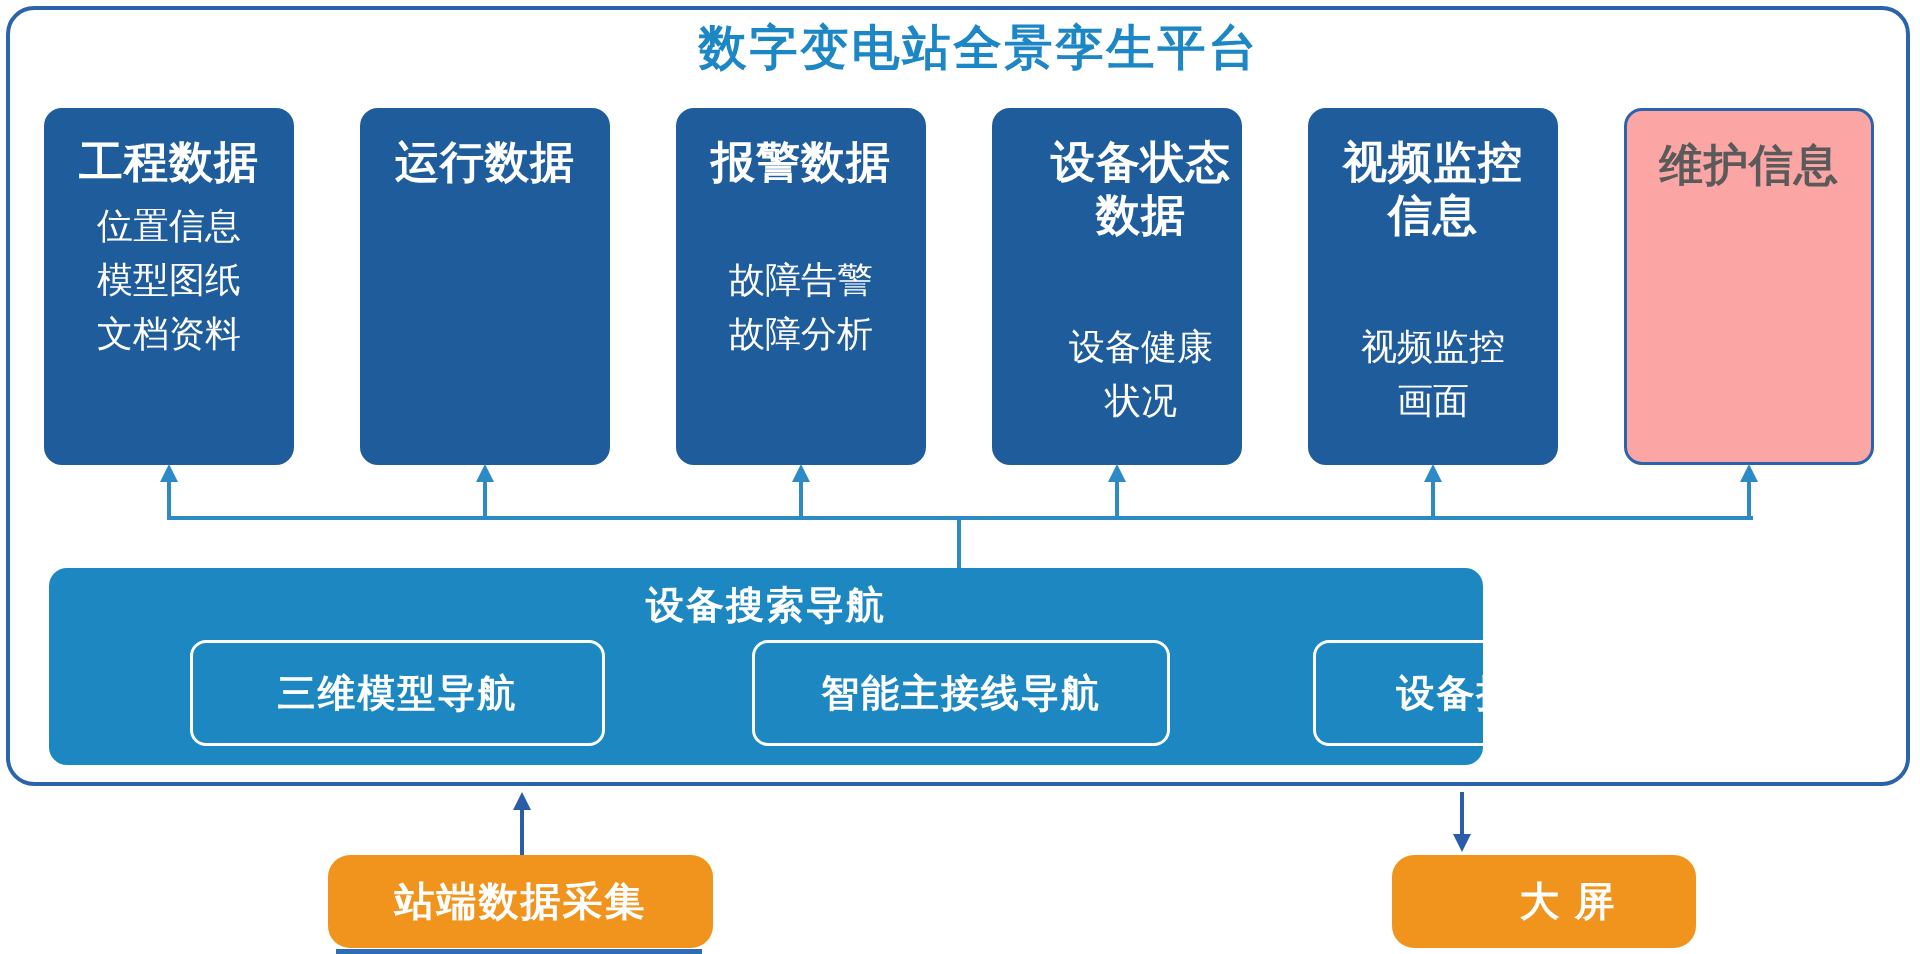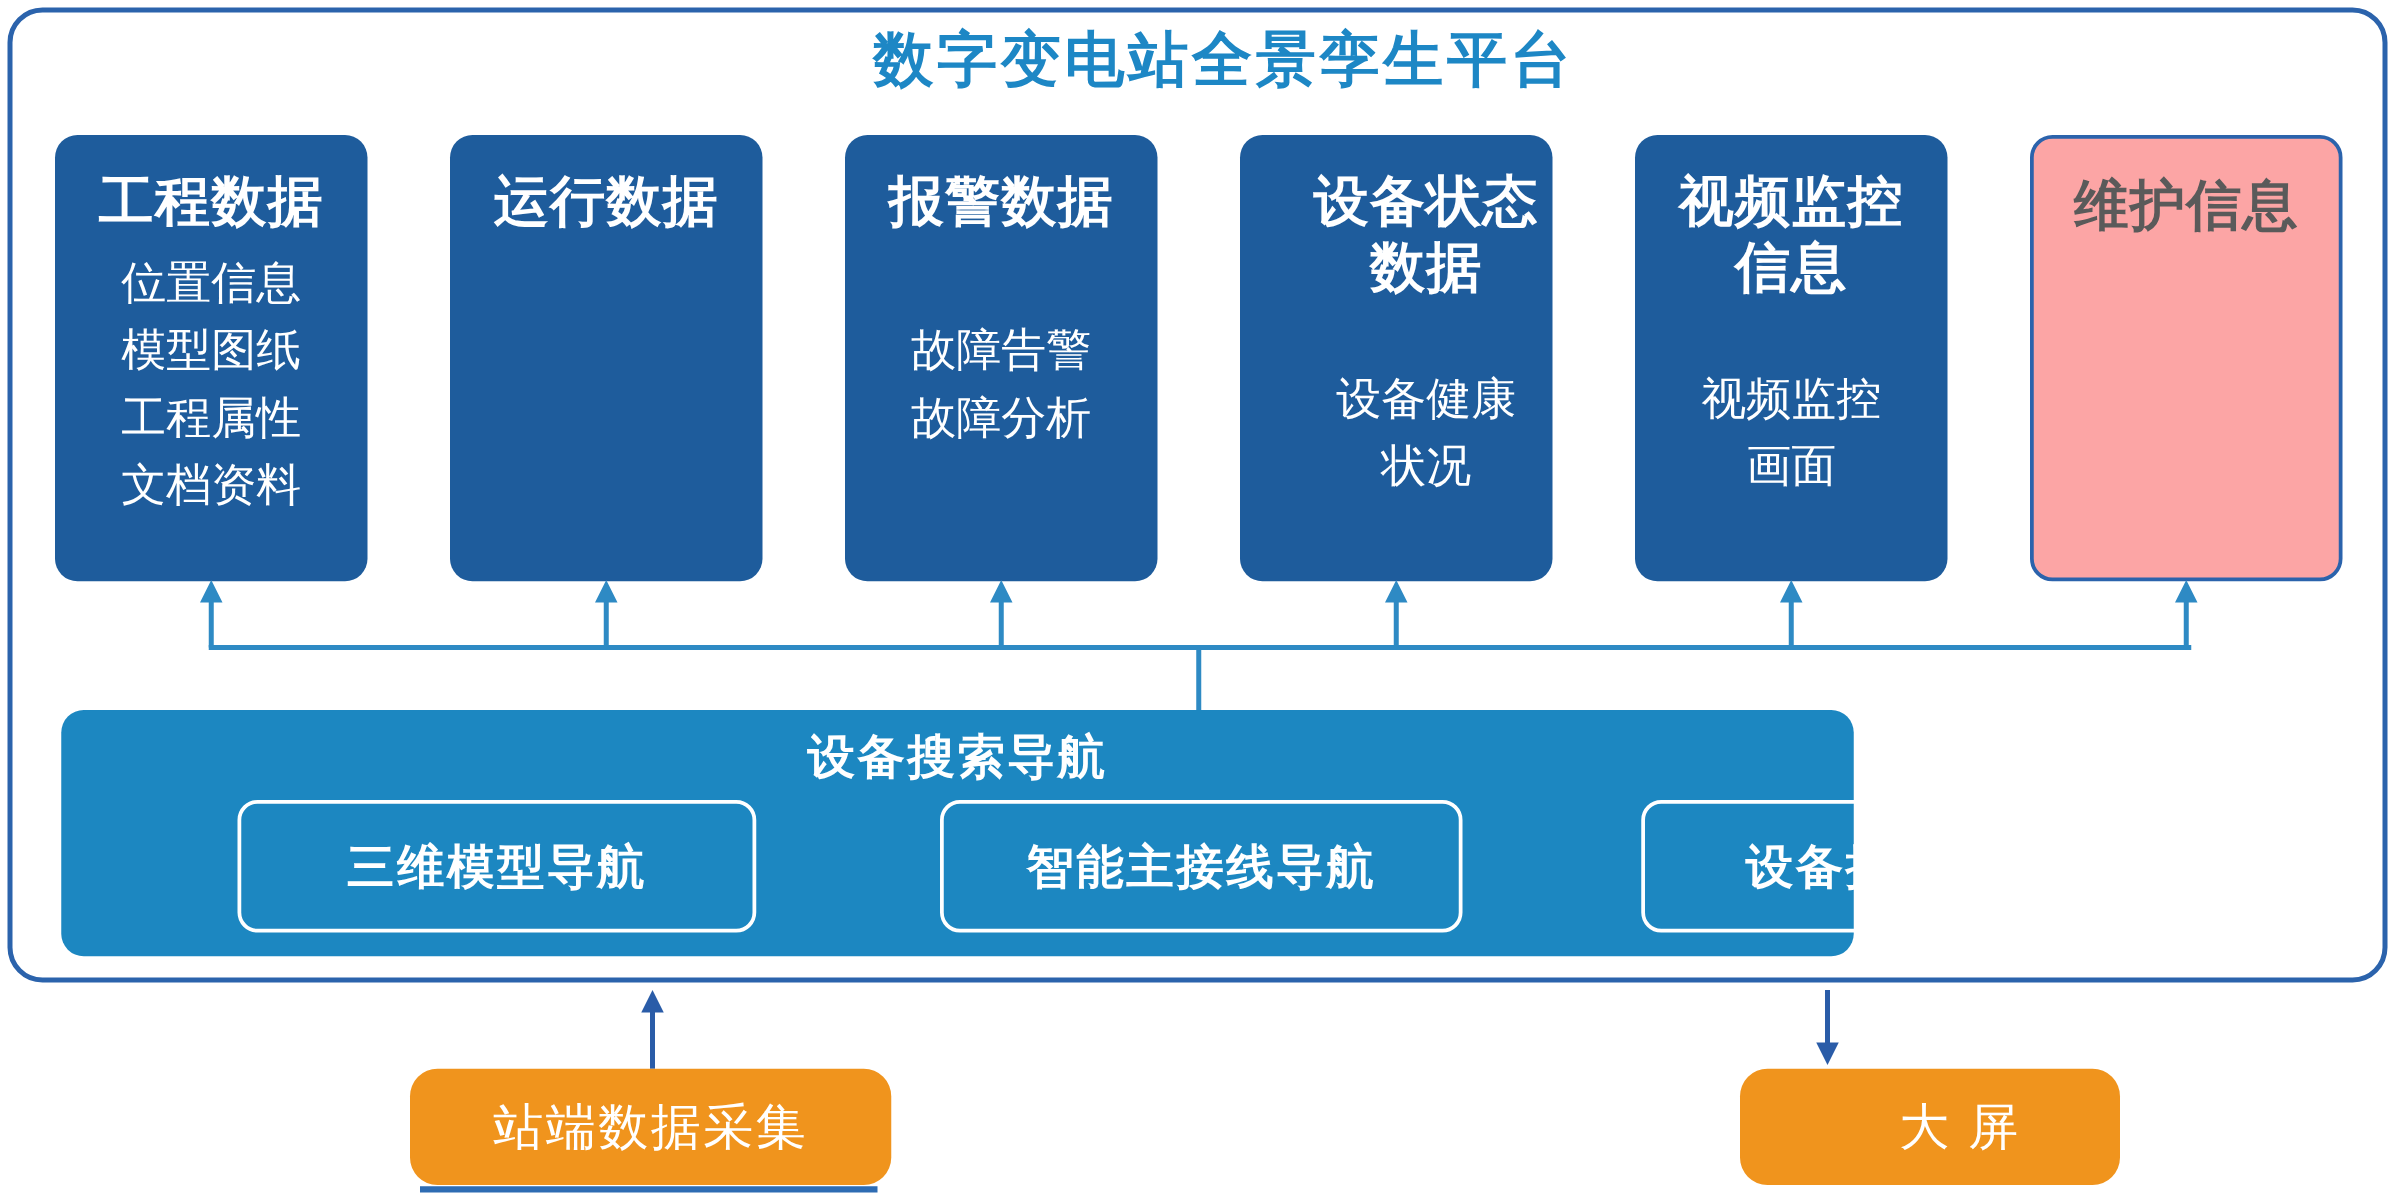--- a/index.html
+++ b/index.html
@@ -13,21 +13,21 @@
   .main-title{position:absolute;left:0;top:16px;width:100%;text-align:center;
     font-size:48px;font-weight:bold;color:#1d87c5;letter-spacing:3px;padding-left:19px;}
 
   
   .card{position:absolute;top:108px;width:250px;height:357px;background:#1e5c9c;
     border-radius:18px;color:#ffffff;text-align:center;box-sizing:border-box;}
   .card-title{margin-top:28px;font-size:44px;font-weight:bold;line-height:1.2;
     white-space:pre-line;letter-spacing:1px;}
   .card-items{margin-top:10px;}
   .card-items.gap-lg{margin-top:64px;}
-  .card-items.gap-md{margin-top:50px;}
+  .card-items.gap-md{margin-top:78px;}
   .card-item{font-size:36px;line-height:1.5;white-space:pre-line;}
   .card.disabled{background:#fca5a5;border:3px solid #2b63ac;color:#5a5a5a;}
   .card.disabled .card-title{color:#5a5a5a;}
 
   
   .conn{position:absolute;background:#2e8ac4;}
   .head-up{position:absolute;width:0;height:0;border-left:9px solid transparent;
     border-right:9px solid transparent;border-bottom:18px solid #2e8ac4;}
   .head-up.dark{border-bottom-color:#2a5ca8;}
   .head-down{position:absolute;width:0;height:0;border-left:9px solid transparent;
@@ -39,40 +39,39 @@
     background:#1c87c1;border-radius:18px;}
   .navbar-title{position:absolute;left:0;top:12px;width:100%;text-align:center;
     color:#ffffff;font-size:38px;font-weight:bold;letter-spacing:2px;}
   .nav-btn{position:absolute;top:72px;height:106px;border:3px solid #ffffff;
     border-radius:16px;background:transparent;color:#ffffff;font-size:38px;
     font-weight:bold;display:flex;align-items:center;justify-content:center;
     box-sizing:border-box;letter-spacing:2px;}
 
   
   .orange-box{position:absolute;top:855px;height:93px;background:#f0941d;
-    border-radius:22px;color:#ffffff;font-size:40px;font-weight:normal;
+    border-radius:22px;color:#ffffff;font-size:40px;font-weight:bold;
     display:flex;align-items:center;justify-content:center;letter-spacing:2px;}
 
   .bottom-line{position:absolute;left:336px;top:949px;width:366px;height:5px;background:#2e6cb3;}
 </style>
 </head>
 <body>
 
 <div class="stage">
 
   <div class="frame"></div>
 
   <div class="main-title">数字变电站全景孪生平台</div>
 
   <div class="card" style="left:44px;">
     <div class="card-title">工程数据</div>
     <div class="card-items">
       <div class="card-item">位置信息</div>
       <div class="card-item">模型图纸</div>
-      <div class="card-item">工程属性</div>
       <div class="card-item">文档资料</div>
     </div>
   </div>
 
   <div class="card" style="left:360px;">
     <div class="card-title">运行数据</div>
   </div>
 
   <div class="card" style="left:676px;">
     <div class="card-title">报警数据</div>

